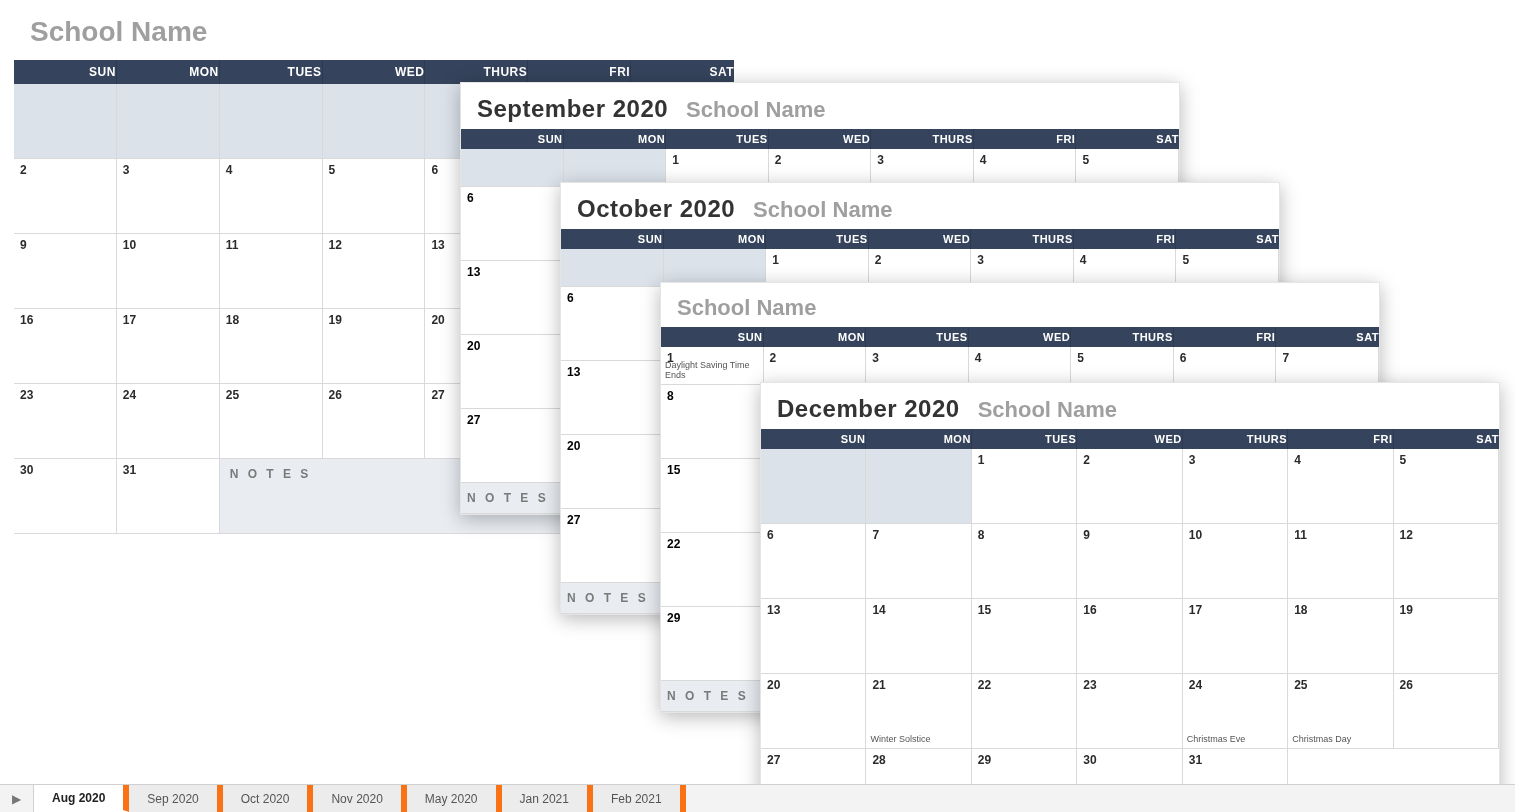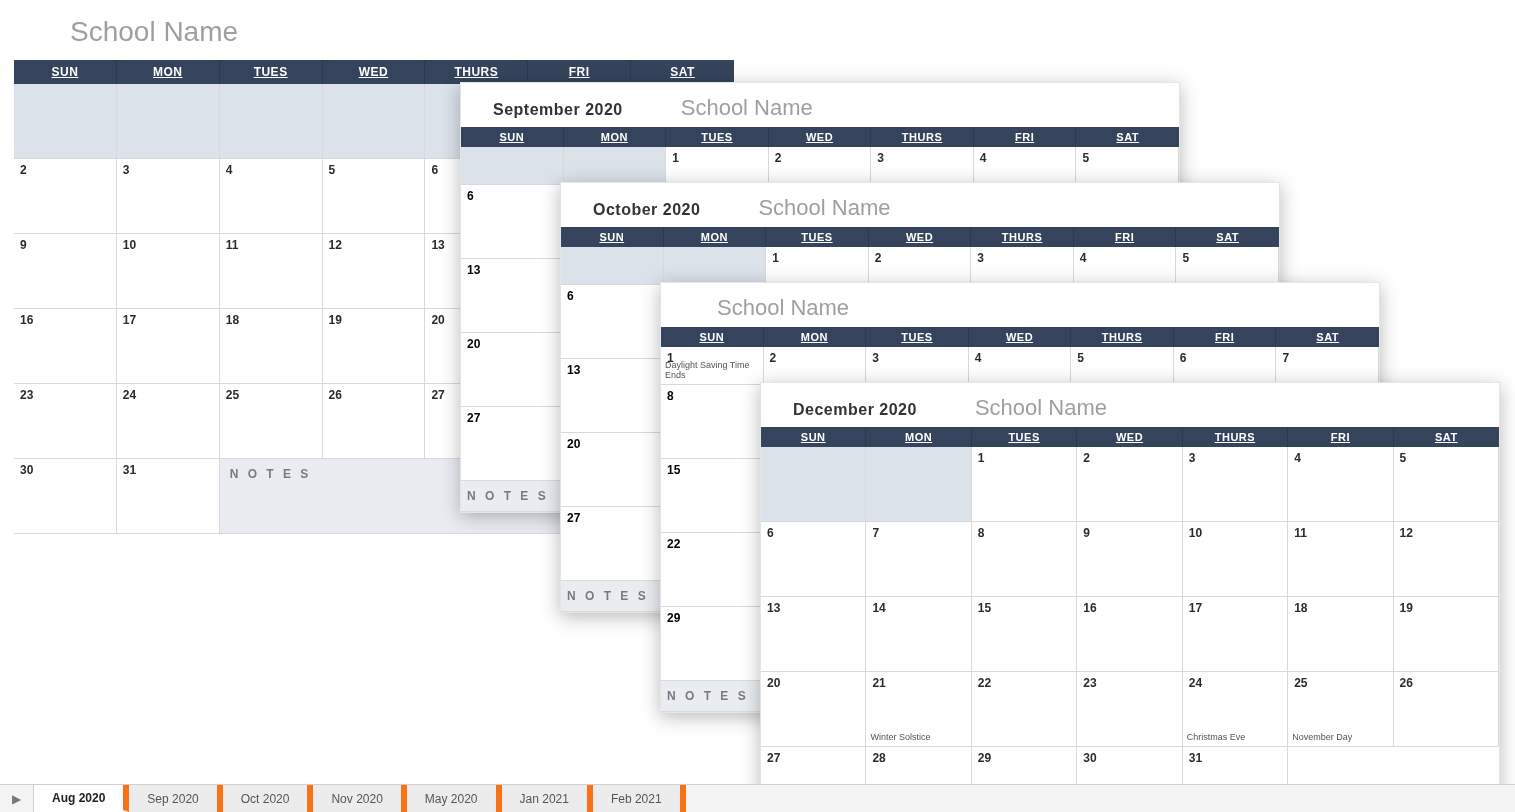--- a/index.html
+++ b/index.html
@@ -15,32 +15,32 @@
 
   .sheet {
     position: absolute;
     background: #fff;
     box-shadow: 0 4px 18px rgba(0,0,0,.28);
     border: 1px solid #e5e5e5;
   }
 
   .hdr { display: flex; align-items: baseline; gap: 18px; padding: 12px 16px 6px; }
   .month-title { font-weight: 900; font-size: 28px; color: #333; letter-spacing: .5px; }
-  .school { font-weight: 400; font-size: 26px; color: #9f9f9f; margin-left: 40px; }
+  .school { font-weight: 700; font-size: 26px; color: #9f9f9f; }
 
   .dow {
     display: grid;
     grid-template-columns: repeat(7, 1fr);
     background: #35445c;
     color: #fff;
     font-weight: 700;
     font-size: 12px;
     letter-spacing: .5px;
   }
-  .dow div { text-align: center; padding: 5px 0; border-right: 1px solid #2c3a50; text-decoration: underline; }
+  .dow div { text-align: right; padding: 5px 0; border-right: 1px solid #2c3a50; }
   .dow div:last-child { border-right: none; }
 
   .grid { display: grid; grid-template-columns: repeat(7,1fr); }
   .cell {
     border-right: 1px solid #d9d9d9;
     border-bottom: 1px solid #d9d9d9;
     position: relative;
     background: #fff;
   }
   .cell.pad { background: #dbe2ea; }
@@ -84,21 +84,21 @@
   #aug .hdr { padding: 6px 16px 12px; gap: 40px; }
   #aug .grid .cell { height: 75px; }
   #aug .notes { height: 75px; }
 
   
   #sep { left: 460px; top: 82px; width: 720px; }
   #oct { left: 560px; top: 182px; width: 720px; }
   #nov { left: 660px; top: 282px; width: 720px; }
   #dec { left: 760px; top: 382px; width: 740px; }
 
-  .cascade .month-title { font-size: 16px; margin-left: 16px; }
+  .cascade .month-title { font-size: 24px; }
   .cascade .school { font-size: 22px; }
   .cascade .dow div { font-size: 11px; padding:4px 0; }
 
   
   .cascade .body { display:flex; }
   .cascade .sidecol { width: 14.28%; }
 
   
   #sep .sidecol .srow { height: 74px; }
   #oct .sidecol .srow { height: 74px; }
@@ -494,21 +494,21 @@
         </div>
         <div class="cell">
           <div class="num">23</div>
         </div>
         <div class="cell">
           <div class="num">24</div>
           <div class="evt">Christmas Eve</div>
         </div>
         <div class="cell">
           <div class="num">25</div>
-          <div class="evt">November Day</div>
+          <div class="evt">Christmas Day</div>
         </div>
         <div class="cell">
           <div class="num">26</div>
         </div>
         <div class="cell">
           <div class="num">27</div>
         </div>
         <div class="cell">
           <div class="num">28</div>
         </div>

